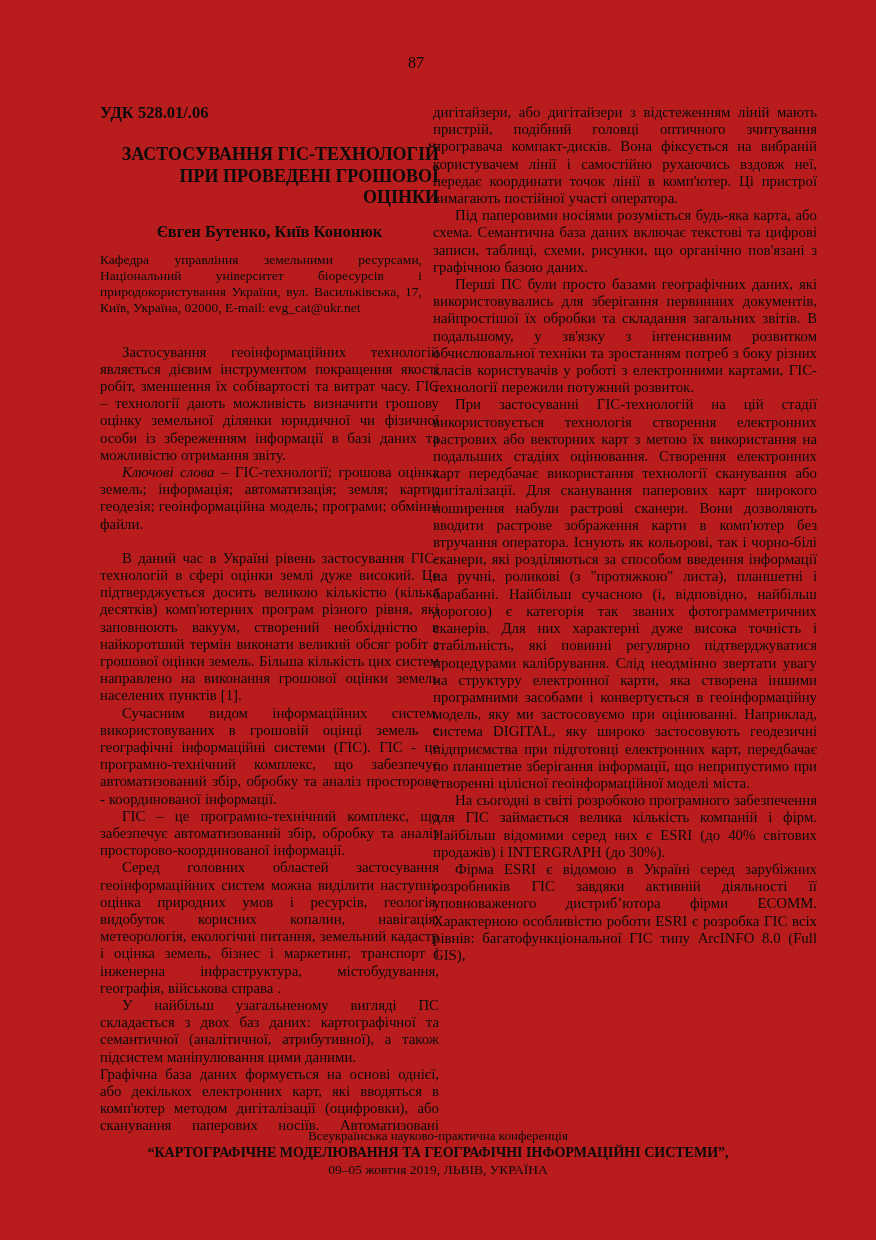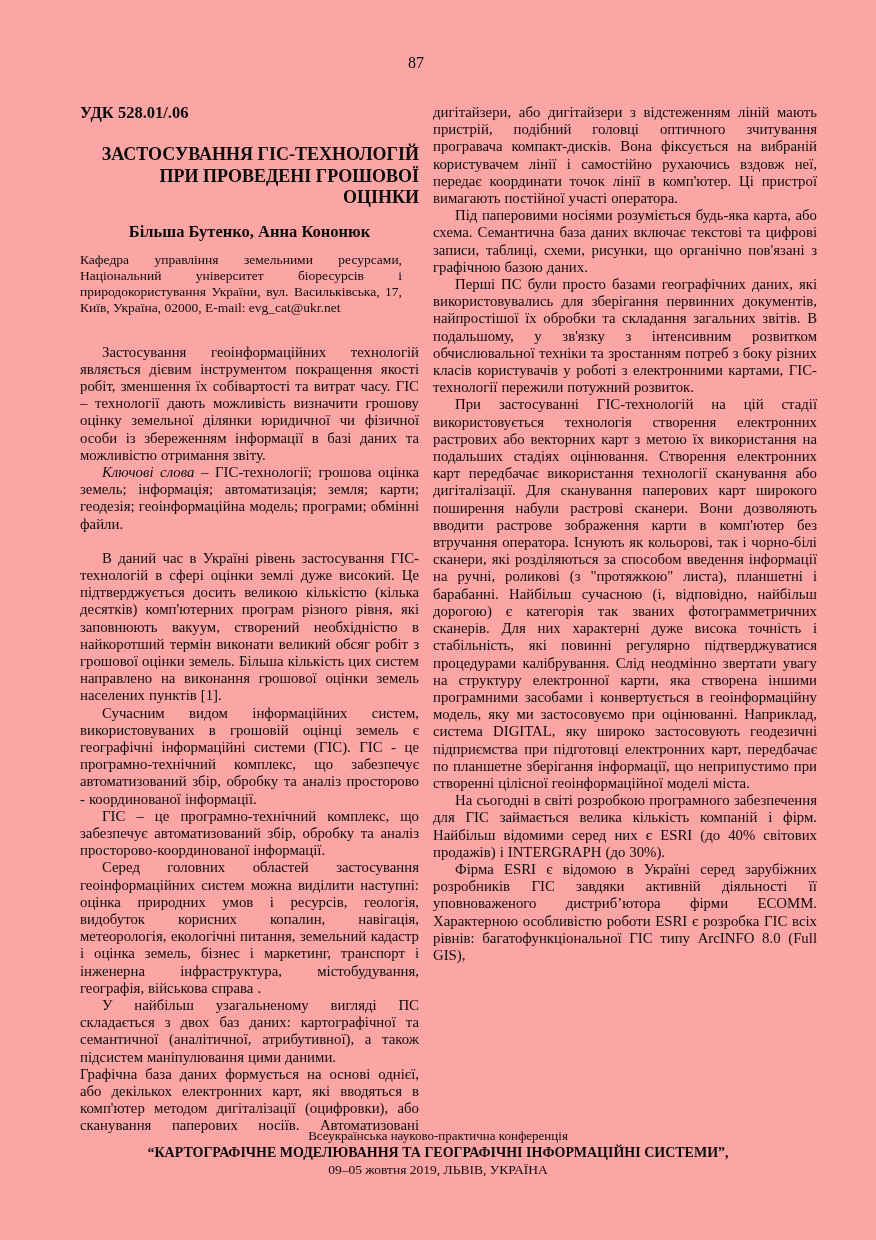--- a/index.html
+++ b/index.html
@@ -5,29 +5,29 @@
 <style>
   html, body { margin: 0; padding: 0; }
   body {
     width: 876px; height: 1240px;
     background: #ffffff;
     color: #0b0b0b;
     font-family: "Liberation Serif", "DejaVu Serif", serif;
     position: relative;
     overflow: hidden;
   }
-  .sheet { position: absolute; inset: 0; background: #fca5a5; }
+  .sheet { position: absolute; inset: 0; background: #b91c1c; }
 
   .page-number {
     position: absolute; top: 53px; left: 0; width: 832px;
     text-align: center; font-size: 16px; line-height: 20px;
   }
 
   .col { position: absolute; }
-  .col-left  { left: 80px;  top: 103px; width: 339px; }
+  .col-left  { left: 100px;  top: 103px; width: 339px; }
   .col-right { left: 433px; top: 104px; width: 384px; }
 
   p { margin: 0; }
 
   .udc { font-size: 16.5px; font-weight: 700; line-height: 20px; }
 
   .paper-title {
     margin-top: 21px;
     font-size: 18px; font-weight: 700; line-height: 21.5px;
     text-align: right;
@@ -70,21 +70,21 @@
 
 <div class="sheet">
 
   <div class="page-number">87</div>
 
   <div class="col col-left">
     <p class="udc">УДК 528.01/.06</p>
 
     <h1 class="paper-title">ЗАСТОСУВАННЯ ГІС-ТЕХНОЛОГІЙ ПРИ ПРОВЕДЕНІ ГРОШОВОЇ ОЦІНКИ</h1>
 
-    <p class="authors-line">Більша Бутенко, Анна Кононюк</p>
+    <p class="authors-line">Євген Бутенко, Київ Кононюк</p>
 
     <p class="affiliation">Кафедра управління земельними ресурсами, Національний університет біоресурсів і природокористування України, вул. Васильківська, 17, Київ, Україна, 02000, E-mail: evg_cat@ukr.net</p>
 
     <p class="body-text indent abstract-para">Застосування геоінформаційних технологій являється дієвим інструментом покращення якості робіт, зменшення їх собівартості та витрат часу. ГІС – технології дають можливість визначити грошову оцінку земельної ділянки юридичної чи фізичної особи із збереженням інформації в базі даних та можливістю отримання звіту.</p>
 
     <p class="body-text indent"><span class="kw-label">Ключові слова</span><span> – ГІС-технології; грошова оцінка земель; інформація; автоматизація; земля; карти; геодезія; геоінформаційна модель; програми; обмінні файли.</span></p>
 
     <p class="body-text indent gap-above">В даний час в Україні рівень застосування ГІС-технологій в сфері оцінки землі дуже високий. Це підтверджується досить великою кількістю (кілька десятків) комп'ютерних програм різного рівня, які заповнюють вакуум, створений необхідністю в найкоротший термін виконати великий обсяг робіт з грошової оцінки земель. Більша кількість цих систем направлено на виконання грошової оцінки земель населених пунктів [1].</p>
 
     <p class="body-text indent">Сучасним видом інформаційних систем, використовуваних в грошовій оцінці земель є географічні інформаційні системи (ГІС). ГІС - це програмно-технічний комплекс, що забезпечує автоматизований збір, обробку та аналіз просторово - координованої інформації.</p>

